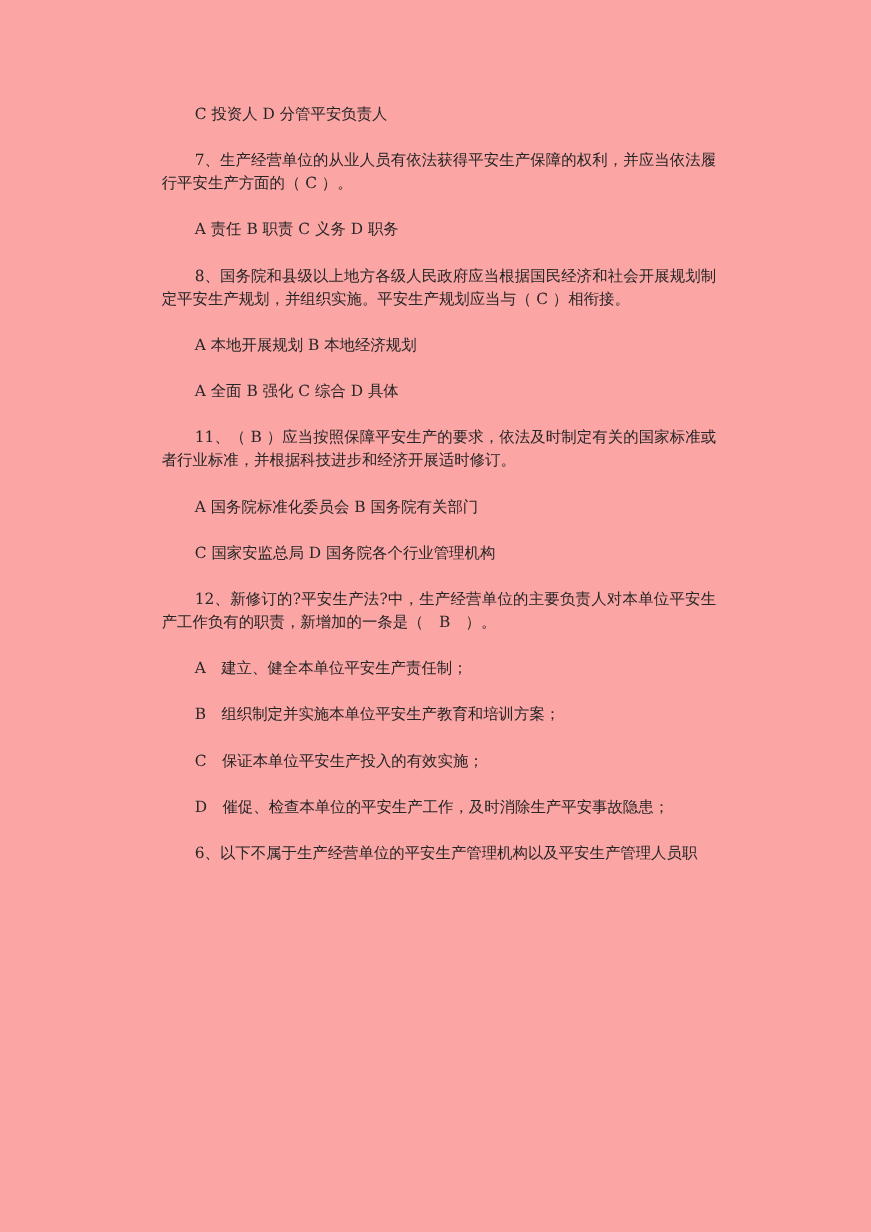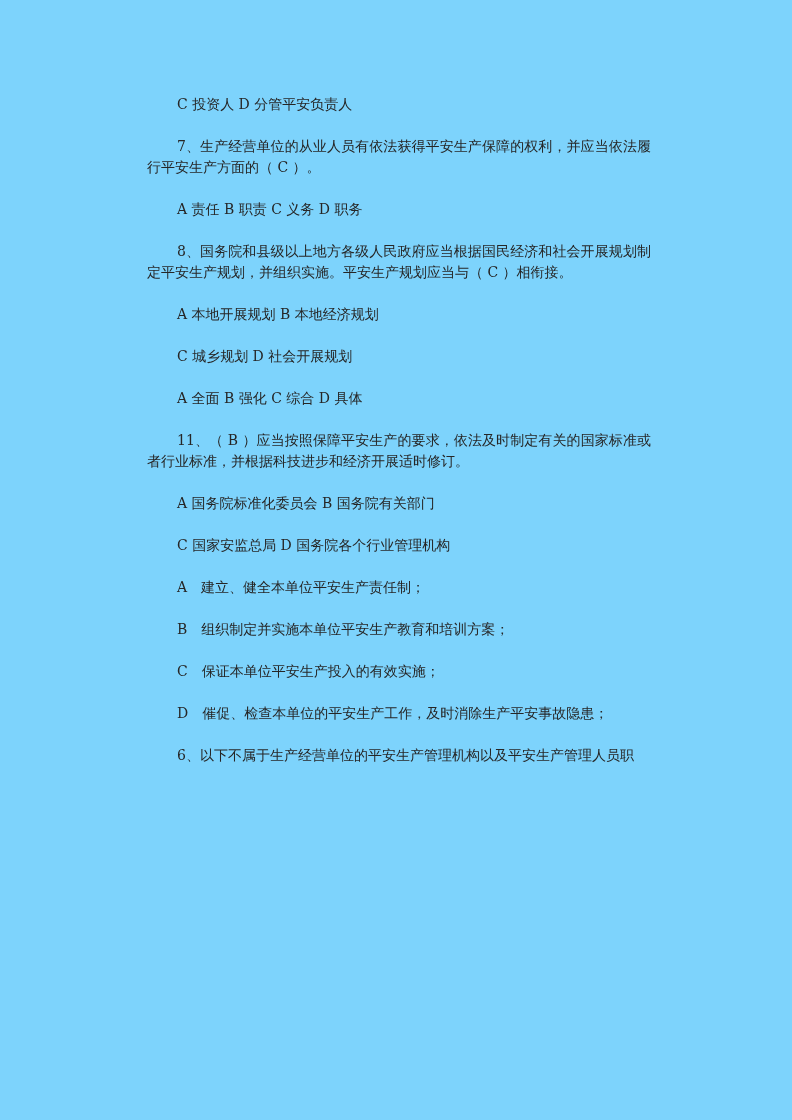--- a/index.html
+++ b/index.html
@@ -9,21 +9,21 @@
   body {
     width: 792px;
     height: 1120px;
     background: #ffffff;
     position: relative;
     overflow: hidden;
   }
   #doc-page {
     position: absolute;
     inset: 0;
-    background: #7dd3fc;
+    background: #fca5a5;
   }
   #doc-body {
     position: absolute;
     left: 147px;
     top: 94px;
     width: 504px;
     font-family: "DejaVu Serif", "Liberation Serif", serif;
     font-size: 14px;
     line-height: 21px;
     color: #262626;
@@ -38,24 +38,24 @@
 </head>
 <body style="background: rgb(255, 255, 255);">
 
 <main id="doc-page">
   <div id="doc-body" style="color: rgb(38, 38, 38);">
       <p class="block options">C 投资人 D 分管平安负责人</p>
       <p class="block question">7、生产经营单位的从业人员有依法获得平安生产保障的权利，并应当依法履行平安生产方面的（ C ）。</p>
       <p class="block options">A 责任 B 职责 C 义务 D 职务</p>
       <p class="block question">8、国务院和县级以上地方各级人民政府应当根据国民经济和社会开展规划制定平安生产规划，并组织实施。平安生产规划应当与（ C ）相衔接。</p>
       <p class="block options">A 本地开展规划 B 本地经济规划</p>
-      <p class="block options">C 城乡规划 D 社会开展规划</p>
       <p class="block options">A 全面 B 强化 C 综合 D 具体</p>
       <p class="block question">11、（ B ）应当按照保障平安生产的要求，依法及时制定有关的国家标准或者行业标准，并根据科技进步和经济开展适时修订。</p>
       <p class="block options">A 国务院标准化委员会 B 国务院有关部门</p>
       <p class="block options">C 国家安监总局 D 国务院各个行业管理机构</p>
+      <p class="block question">12、新修订的?平安生产法?中，生产经营单位的主要负责人对本单位平安生产工作负有的职责，新增加的一条是（　B　）。</p>
       <p class="block options">A　建立、健全本单位平安生产责任制；</p>
       <p class="block options">B　组织制定并实施本单位平安生产教育和培训方案；</p>
       <p class="block options">C　保证本单位平安生产投入的有效实施；</p>
       <p class="block options">D　催促、检查本单位的平安生产工作，及时消除生产平安事故隐患；</p>
       <p class="block question">6、以下不属于生产经营单位的平安生产管理机构以及平安生产管理人员职</p>
     </div>
 </main>
 
 </body></html>

